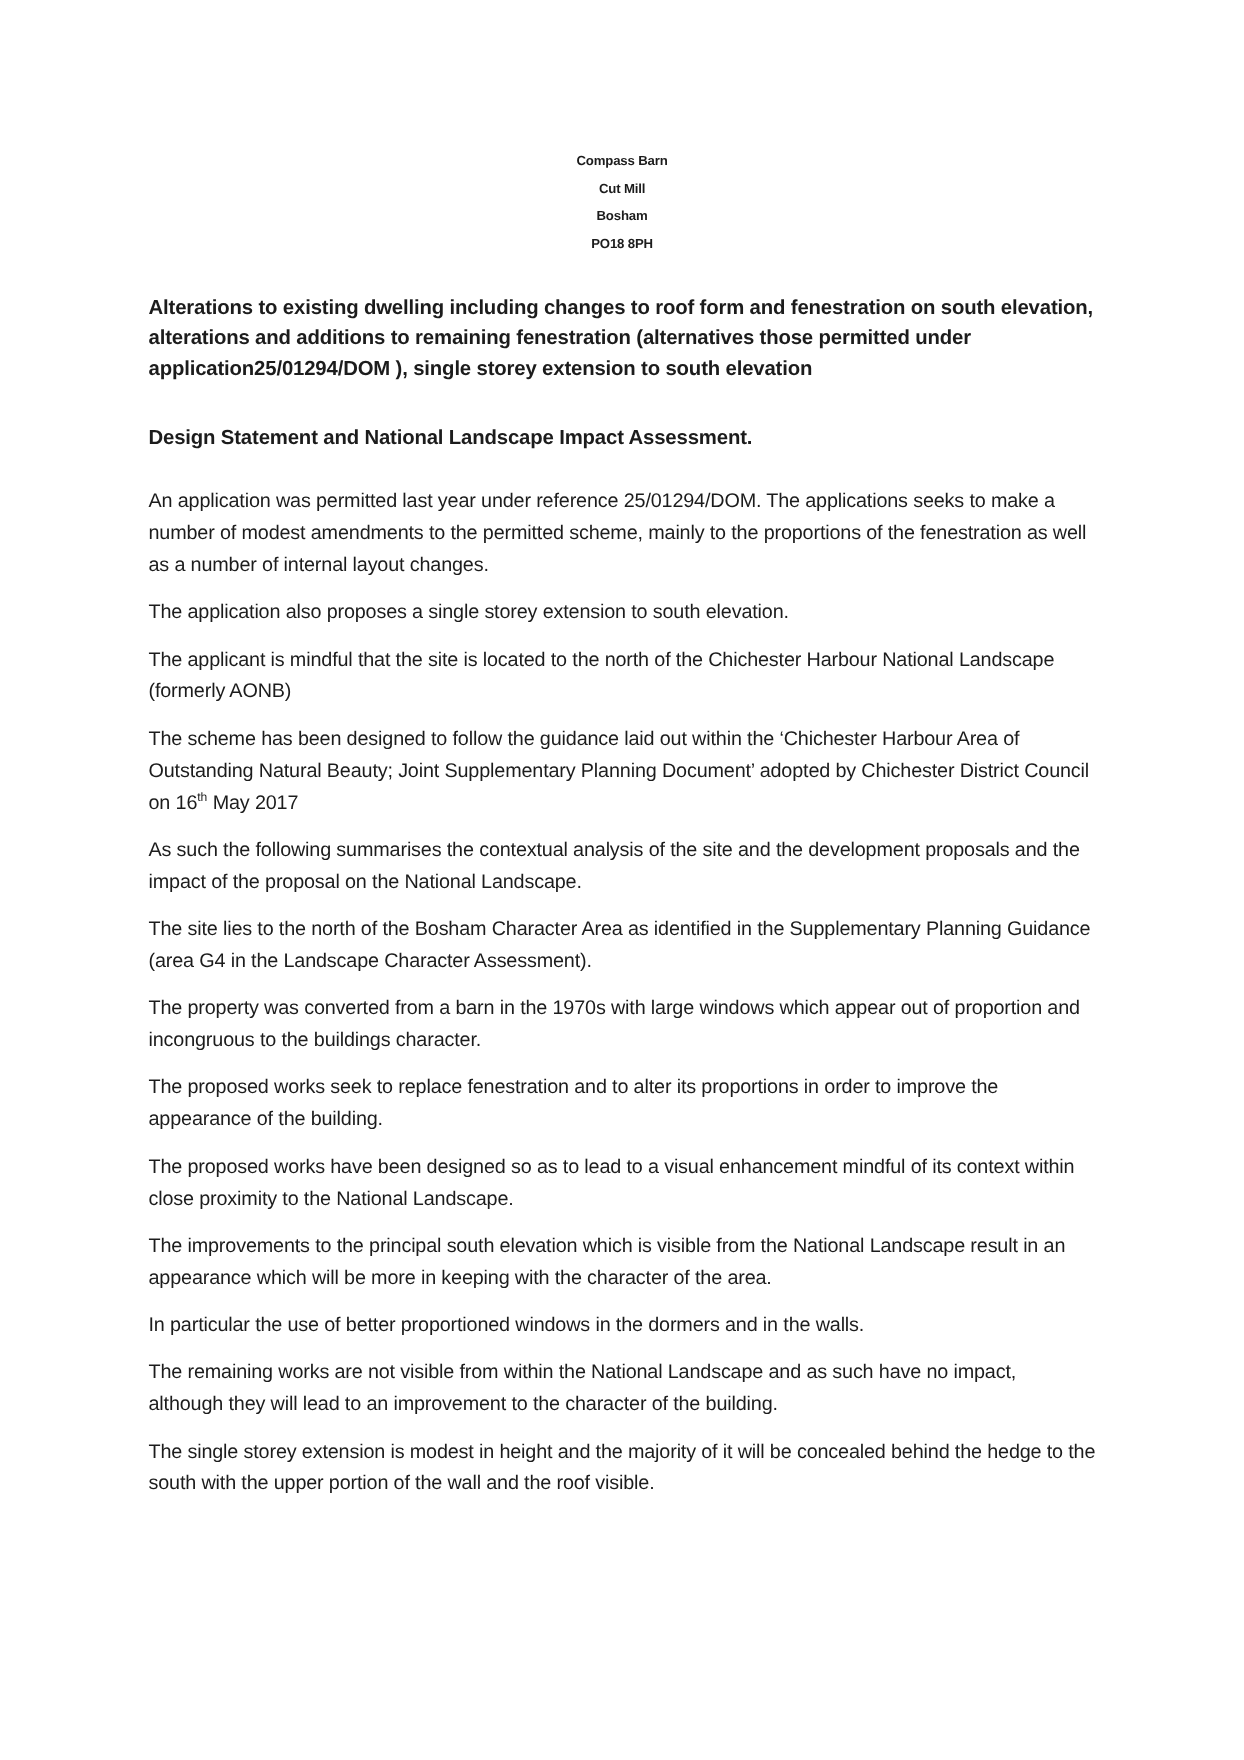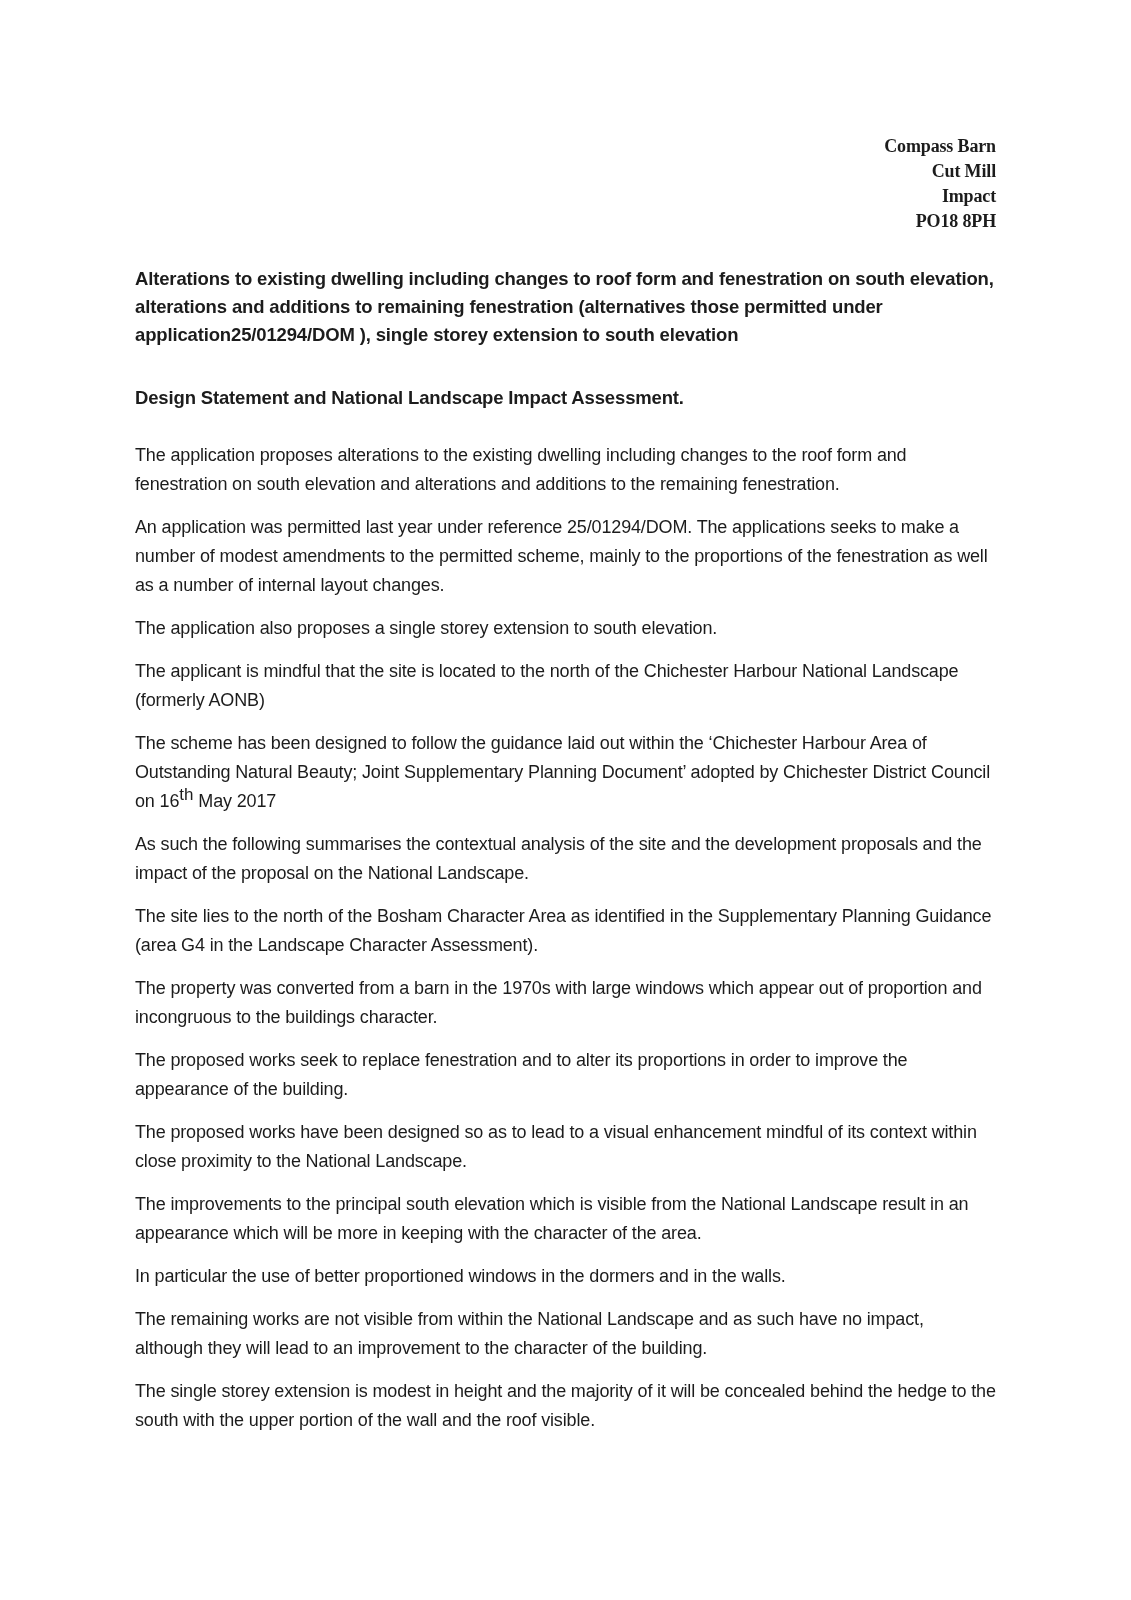--- a/index.html
+++ b/index.html
@@ -15,70 +15,68 @@
     box-sizing: border-box;
     padding: 134px 135px 0 135px;
     color: #1c1c1c;
     font-family: "Liberation Sans", "DejaVu Sans", sans-serif;
     font-size: 18px;
     line-height: 29px;
     letter-spacing: -0.15px;
     overflow: hidden;
   }
   .address-block {
-    text-align: right;
+    text-align: center;
     font-weight: bold;
-    font-size: 18px;
+    font-size: 12px;
     line-height: 25px;
     margin: 0 0 31px 0;
-    font-family: Liberation Serif, serif;
   }
   .address-block p {
     margin: 0;
   }
   .proposal-title {
     font-weight: bold;
     font-size: 18.5px;
     line-height: 28px;
     margin: 0 0 34px 0;
   }
   .doc-title {
     font-weight: bold;
     font-size: 18.5px;
     margin: 0 0 29px 0;
   }
   .body-para {
     margin: 0 0 14px 0;
     text-align: left;
   }
   sup.sup-th {
-    font-size: 17px;
+    font-size: 11px;
     line-height: 0;
     vertical-align: super;
     letter-spacing: 0;
   }
 </style>
 </head>
 <body>
 
 <div class="page">
 
   <header class="address-block">
     <p>Compass Barn</p>
     <p>Cut Mill</p>
-    <p>Impact</p>
+    <p>Bosham</p>
     <p>PO18 8PH</p>
   </header>
 
   <p class="proposal-title">Alterations to existing dwelling including changes to roof form and fenestration on south elevation, alterations and additions to remaining fenestration (alternatives those permitted under application25/01294/DOM ), single storey extension to south elevation</p>
 
   <p class="doc-title">Design Statement and National Landscape Impact Assessment.</p>
 
   <main>
-    <p class="body-para">The application proposes alterations to the existing dwelling including changes to the roof form and fenestration on south elevation and alterations and additions to the remaining fenestration.</p>
     <p class="body-para">An application was permitted last year under reference 25/01294/DOM. The applications seeks to make a number of modest amendments to the permitted scheme, mainly to the proportions of the fenestration as well as a number of internal layout changes.</p>
     <p class="body-para">The application also proposes a single storey extension to south elevation.</p>
     <p class="body-para">The applicant is mindful that the site is located to the north of the Chichester Harbour National Landscape (formerly AONB)</p>
     <p class="body-para"><span>The scheme has been designed to follow the guidance laid out within the ‘Chichester Harbour Area of Outstanding Natural Beauty; Joint Supplementary Planning Document’ adopted by Chichester District Council on 16</span><sup class="sup-th">th</sup><span> May 2017</span></p>
     <p class="body-para">As such the following summarises the contextual analysis of the site and the development proposals and the impact of the proposal on the National Landscape.</p>
     <p class="body-para">The site lies to the north of the Bosham Character Area as identified in the Supplementary Planning Guidance (area G4 in the Landscape Character Assessment).</p>
     <p class="body-para">The property was converted from a barn in the 1970s with large windows which appear out of proportion and incongruous to the buildings character.</p>
     <p class="body-para">The proposed works seek to replace fenestration and to alter its proportions in order to improve the appearance of the building.</p>
     <p class="body-para">The proposed works have been designed so as to lead to a visual enhancement mindful of its context within close proximity to the National Landscape.</p>
     <p class="body-para">The improvements to the principal south elevation which is visible from the National Landscape result in an appearance which will be more in keeping with the character of the area.</p>

